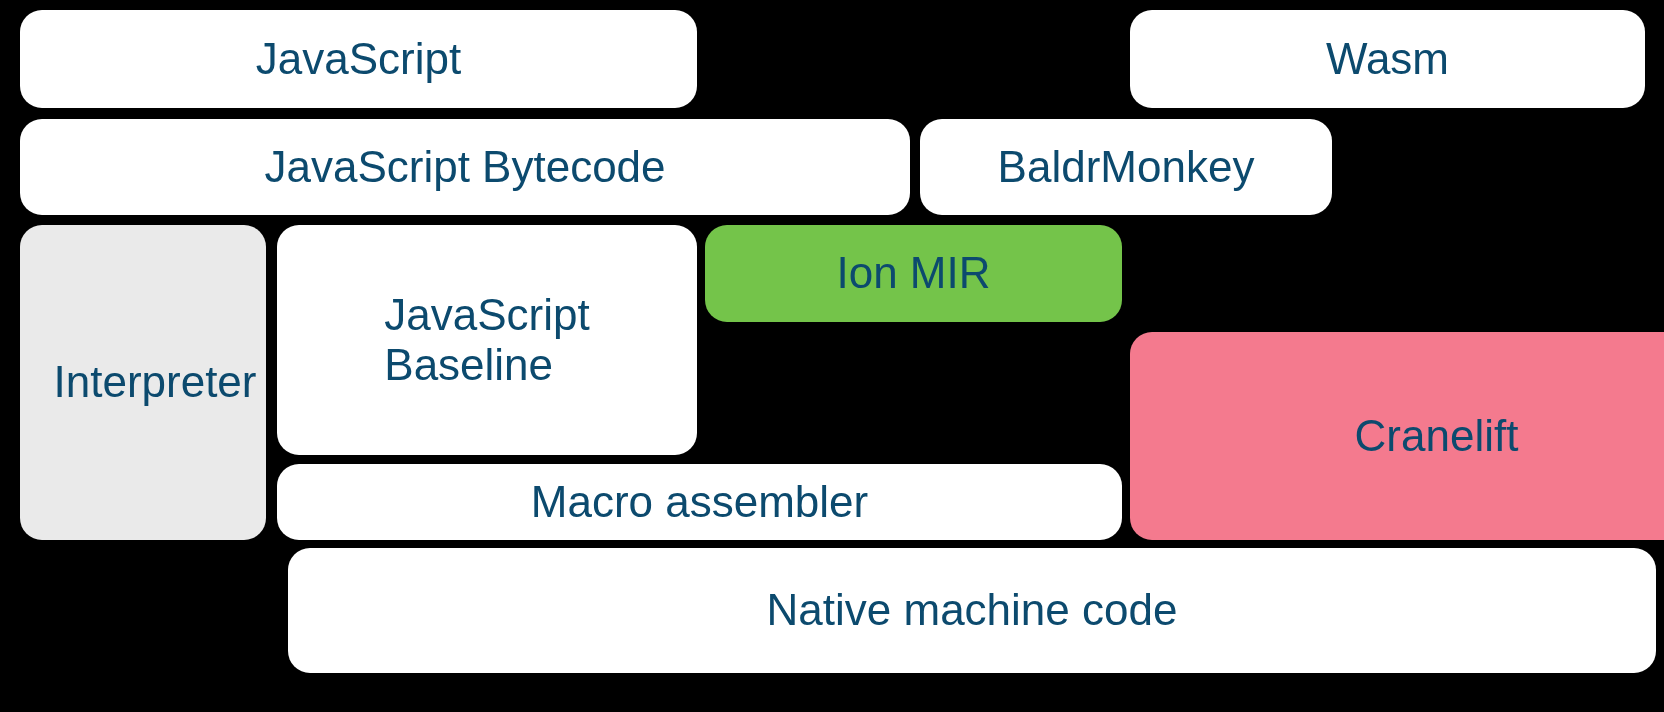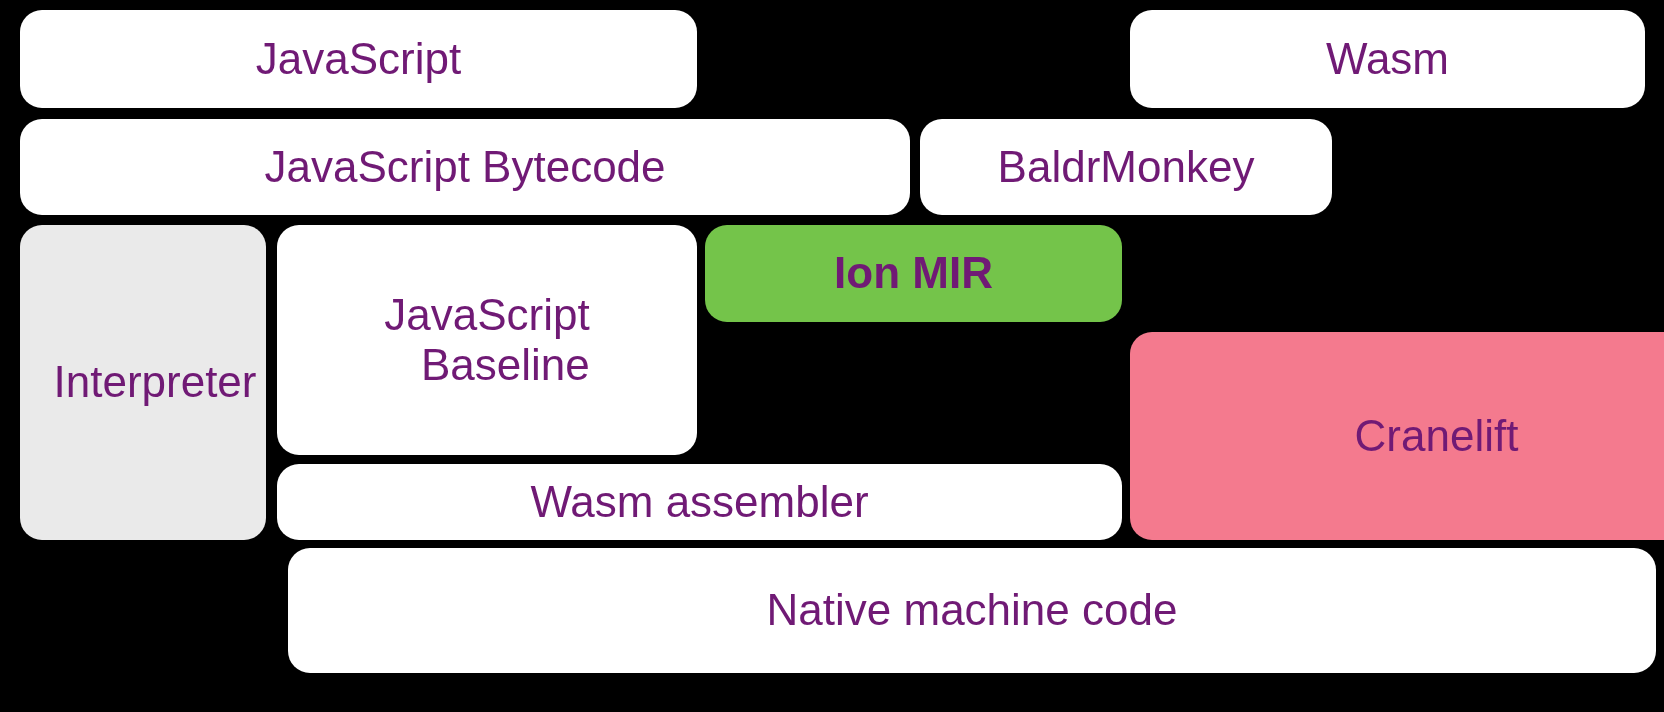--- a/index.html
+++ b/index.html
@@ -14,33 +14,33 @@
     background: #000000;
     font-family: "Liberation Sans", sans-serif;
     overflow: hidden;
   }
   .node {
     position: absolute;
     box-sizing: border-box;
     display: flex;
     align-items: center;
     justify-content: center;
-    text-align: right;
-    color: #701a75;
+    text-align: left;
+    color: #0c4a6e;
     line-height: 1.14;
     white-space: pre-line;
     border-radius: 22px;
     background: #ffffff;
     font-size: 44px;
     font-weight: 400;
     letter-spacing: 0px;
     user-select: none;
   }
   .node.gray  { background: #eaeaea; }
-  .node.green { background: #74c44a; font-weight: bold; }
+  .node.green { background: #74c44a; }
   .node.pink  { background: #f47a8e; }
 </style>
 </head>
 <body>
 
 <div id="diagram">
 
   <div class="node" style="left:20px; top:10px; width:677px; height:98px;">
     <span>JavaScript</span>
   </div>
@@ -70,20 +70,20 @@
   <div class="node green" style="left:705px; top:225px; width:417px; height:97px;">
     <span>Ion MIR</span>
   </div>
 
 
   <div class="node pink" style="left:1130px; top:332px; width:613px; height:208px;">
     <span>Cranelift</span>
   </div>
 
   <div class="node" style="left:277px; top:464px; width:845px; height:76px;">
-    <span>Wasm assembler</span>
+    <span>Macro assembler</span>
   </div>
 
   <div class="node" style="left:288px; top:548px; width:1368px; height:125px;">
     <span>Native machine code</span>
   </div>
 
 </div>
 
 </body></html>

